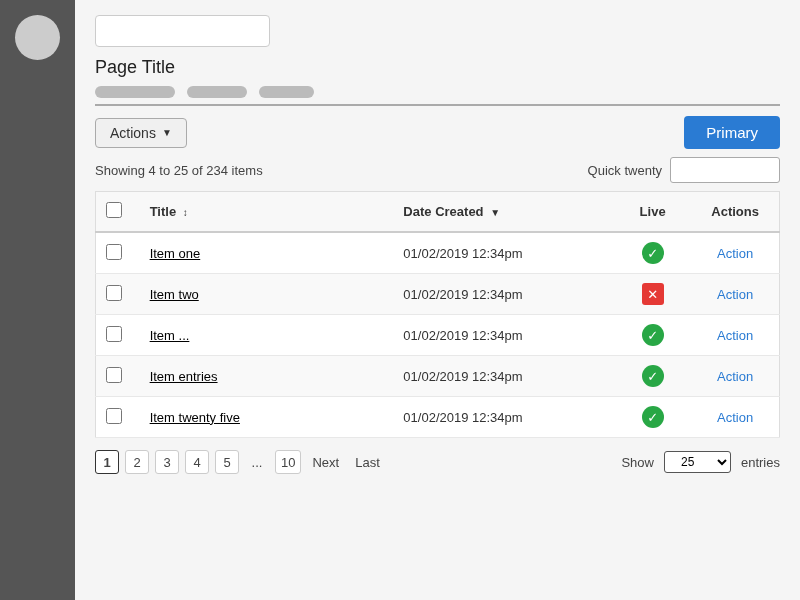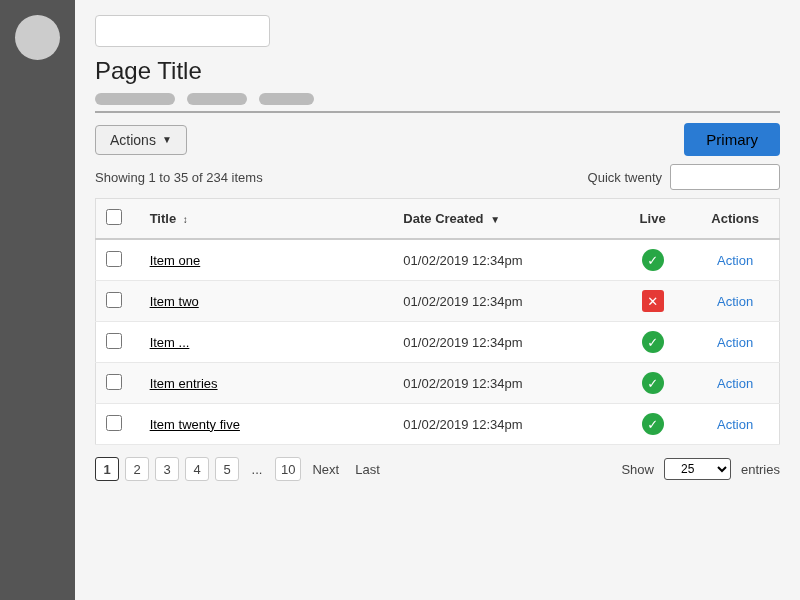--- a/index.html
+++ b/index.html
@@ -46,21 +46,21 @@
       height: 32px;
       border: 1.5px solid #ccc;
       border-radius: 4px;
       background: #fff;
       padding: 0 8px;
       font-size: 13px;
     }
 
     
     .page-title {
-      font-size: 24px;
+      font-size: 18px;
       font-weight: 400;
       color: #222;
       margin-top: 2px;
     }
 
     
     .nav-tabs {
       display: flex;
       gap: 12px;
       align-items: center;
@@ -90,21 +90,21 @@
       display: flex;
       align-items: center;
       gap: 6px;
       color: #333;
     }
     .actions-btn .arrow {
       font-size: 10px;
     }
     .primary-btn {
       background: #2a7bd3;
-      color: #000000;
+      color: #ffffff;
       border: none;
       border-radius: 4px;
       padding: 8px 22px;
       font-size: 15px;
       cursor: pointer;
     }
 
     
     .info-row {
       display: flex;
@@ -304,21 +304,21 @@
 
   <div class="toolbar">
     <button class="actions-btn">
       <span>Actions</span>
       <span class="arrow">▼</span>
     </button>
     <button class="primary-btn">Primary</button>
   </div>
 
   <div class="info-row">
-    <span>Showing 1 to 35 of 234 items</span>
+    <span>Showing 4 to 25 of 234 items</span>
     <div class="quick-filter-row">
       <span>Quick twenty</span>
       <input type="text" class="quick-filter-input" style="">
     </div>
   </div>
 
   <table class="data-table">
     <thead>
       <tr>
         <th class="col-check">

